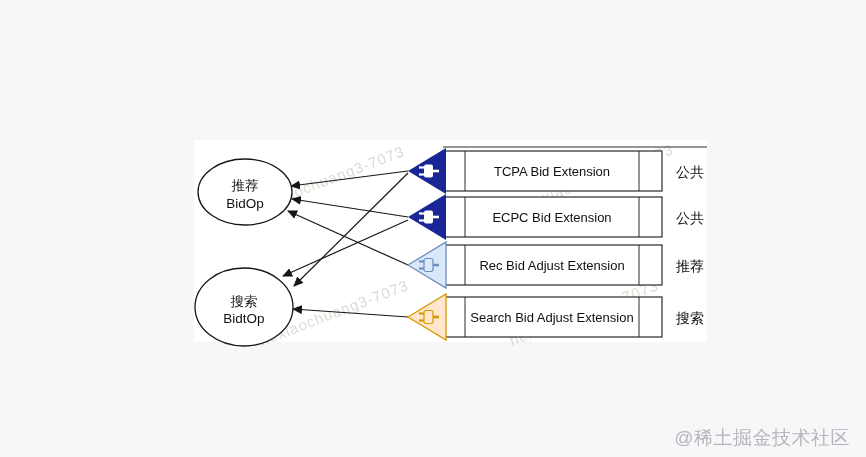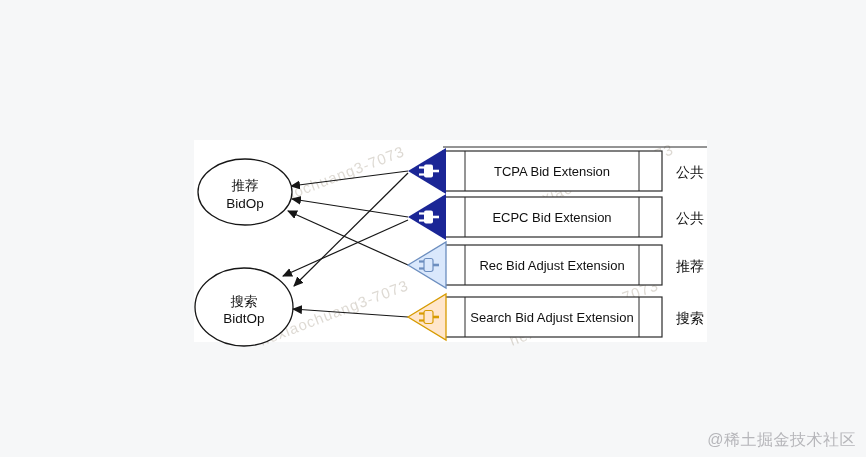--- a/index.html
+++ b/index.html
@@ -18,22 +18,22 @@
   .plug-lb-part{fill:#6c8ebf;}
   .plug-lb-body{fill:#dae8fc;stroke:#6c8ebf;stroke-width:1.2px;}
   .plug-or-part{fill:#d79b00;}
   .plug-or-body{fill:#ffe6cc;stroke:#d79b00;stroke-width:1.2px;}
   text{font-family:"Liberation Sans",sans-serif;fill:#101010;}
   .node-label{font-size:13.5px;text-anchor:middle;}
   .box-title{font-size:13px;text-anchor:middle;}
   .scope-label{font-size:14px;text-anchor:start;}
   .tile-wm{font-size:15px;fill:#bdb5a8;opacity:0.5;letter-spacing:1px;}
   .site-watermark{
-    position:absolute;right:10px;bottom:6px;
-    color:#b6b6ba;font-size:16px;letter-spacing:0.5px;
+    position:absolute;right:16px;bottom:6px;
+    color:#b6b6ba;font-size:19px;letter-spacing:0.5px;
   }
 </style>
 </head>
 <body>
 
 <div class="stage">
 
   <svg width="866" height="457" viewBox="0 0 866 457">
 
     <defs>

